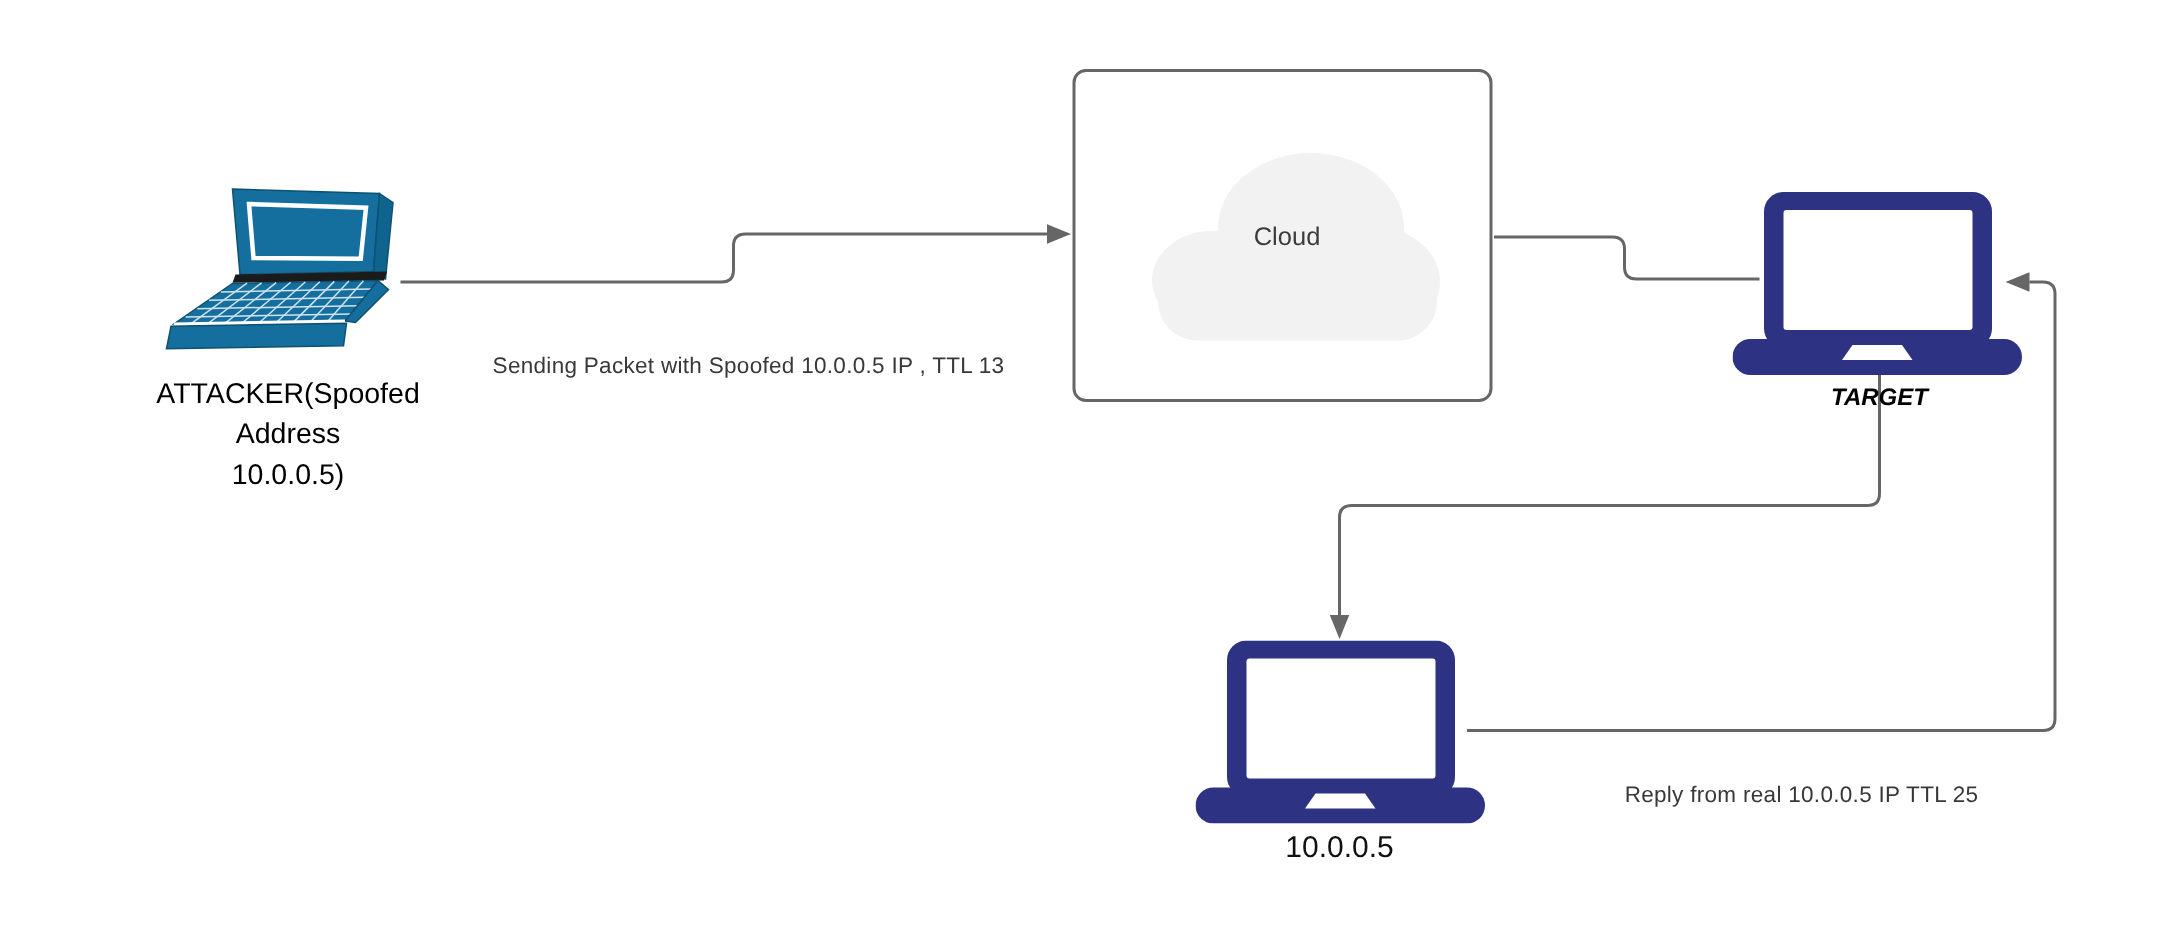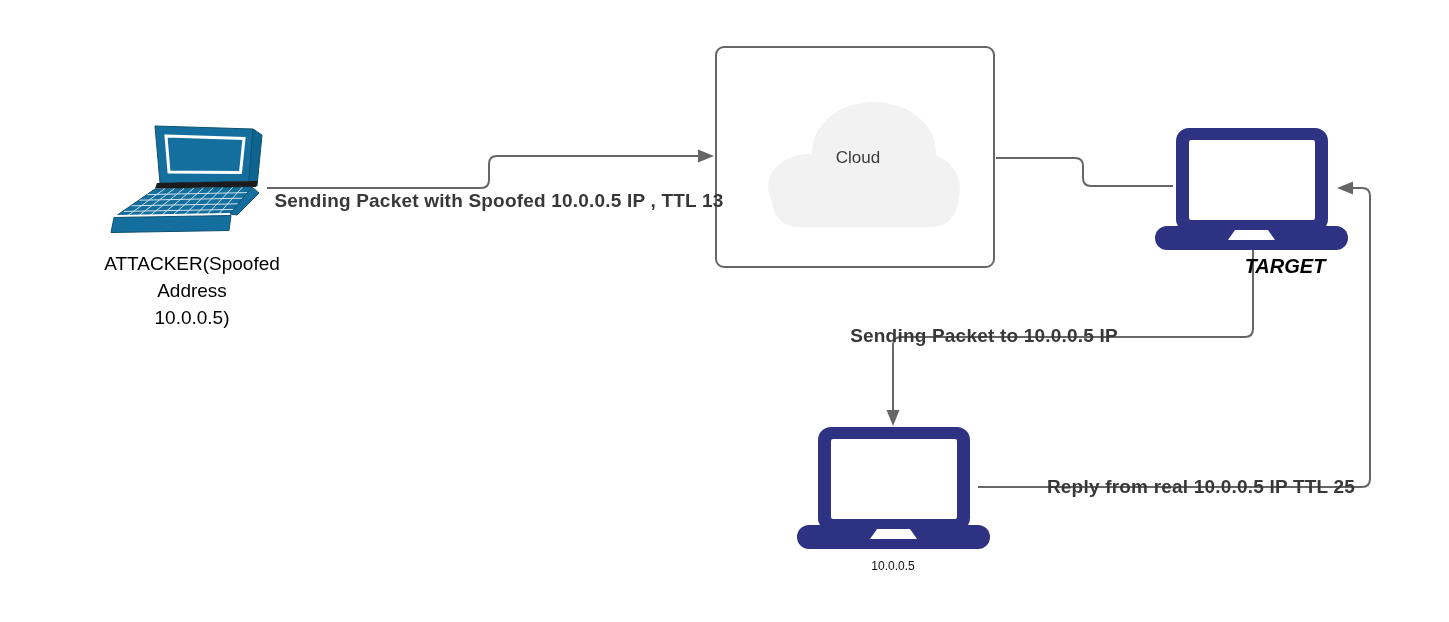--- a/index.html
+++ b/index.html
@@ -18,29 +18,30 @@
   .caption {
     position: absolute;
     transform: translate(-50%, -50%);
     text-align: center;
     color: #1a1a1a;
     white-space: pre-line;
   }
   .edge-label {
     position: absolute;
     transform: translate(-50%, -50%);
-    font-weight: bold;
-    font-size: 19px;
+    font-weight: normal;
+    font-size: 15px;
     color: #383838;
     white-space: nowrap;
     letter-spacing: 0.2px;
+    margin-top: 43px;
   }
   .attacker-caption { left: 192px; top: 291px; font-size: 19px; line-height: 1.42; color: #000000; }
-  .target-caption   { left: 1253px; top: 266px; font-size: 20px; font-weight: bold; font-style: italic; color: #000; margin-left: 32px; }
-  .realhost-caption { left: 893px; top: 566px; font-size: 12px; color: #111; }
+  .target-caption   { left: 1253px; top: 266px; font-size: 16px; font-weight: bold; font-style: italic; color: #000; }
+  .realhost-caption { left: 893px; top: 566px; font-size: 20px; color: #111; }
 
   .label-attacker-cloud { left: 499px;  top: 201px; }
   .label-target-host    { left: 984px;  top: 336px; }
   .label-host-target    { left: 1201px; top: 487px; text-align: center; }
 
   
   .cloud-box {
     position: absolute;
     left: 715px; top: 46px;
     width: 280px; height: 222px;
@@ -141,16 +142,15 @@
 
   <svg class="abs" style="left:797px;top:427px" width="193" height="122" viewBox="0 0 193 122">
     <rect x="21" y="0" width="152" height="104" rx="13" fill="#2d3282"></rect>
     <rect x="34" y="12" width="126" height="80" rx="2" fill="#ffffff"></rect>
     <rect x="0" y="98" width="193" height="24" rx="12" fill="#2d3282"></rect>
     <path d="M80,102 h33 l7,10 h-47 z" fill="#ffffff"></path>
   </svg>
   <div class="caption realhost-caption">10.0.0.5</div>
 
   <div class="edge-label label-attacker-cloud">Sending Packet with Spoofed 10.0.0.5 IP , TTL 13</div>
-  <div class="edge-label label-target-host">Sending Packet to 10.0.0.5 IP</div>
   <div class="edge-label label-host-target">Reply from real 10.0.0.5 IP TTL 25</div>
 
 </div>
 
 </body></html>

